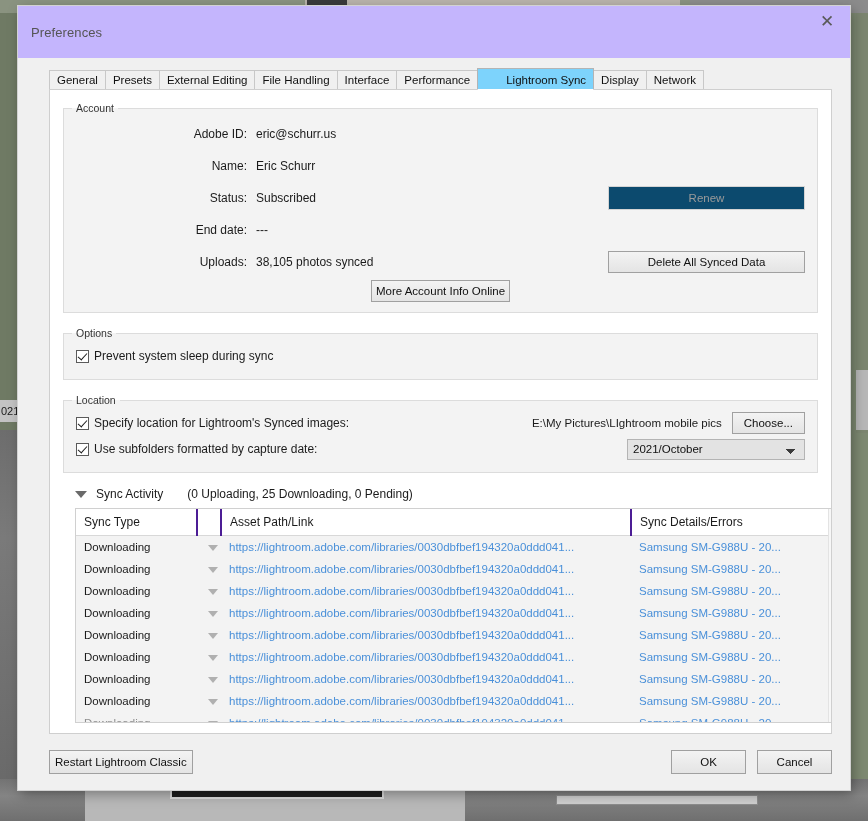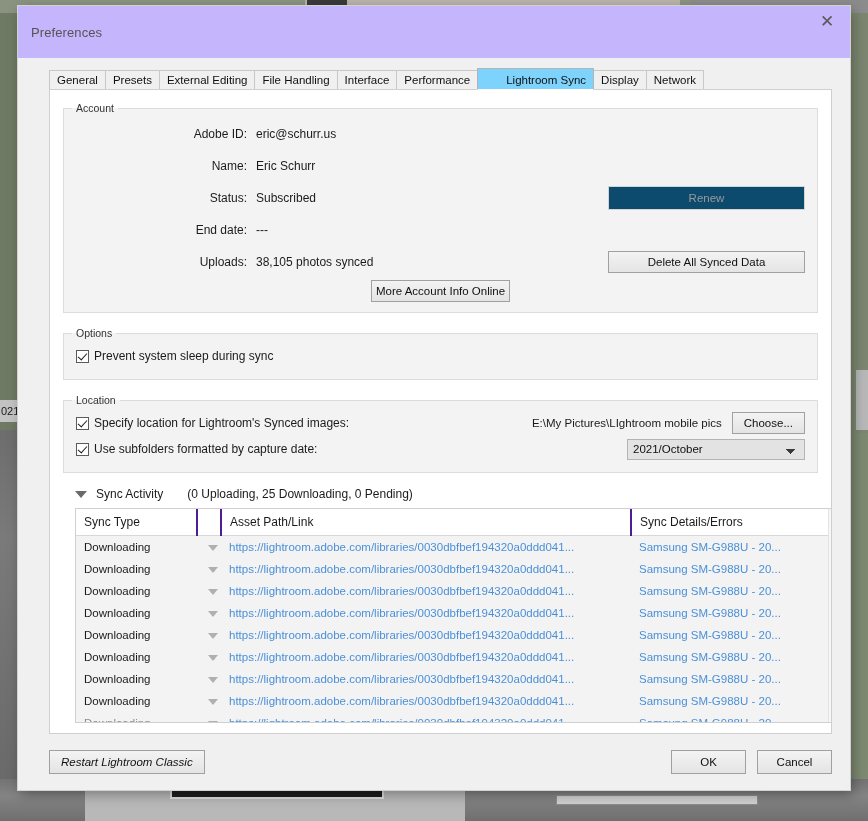--- a/index.html
+++ b/index.html
@@ -329,21 +329,21 @@
   }
 
   
   .footer {
     flex:0 0 auto;
     height:56px;
     display:flex; align-items:center;
     padding:0 18px 0 31px;
     box-sizing:border-box;
   }
-  .btn-restart { padding:5px 11px;font-style:italic; }
+  .btn-restart { padding:5px 5px; }
   .footer-right { margin-left:auto; display:flex; gap:11px; }
   .btn-ok, .btn-cancel { width:75px; padding:5px 0; }
 </style>
 </head>
 <body>
 
 <div id="backdrop">
   <div class="bd-top-strip"></div>
   <div class="bd-top-grey"></div>
   <div class="bd-thumb-strip"></div>

